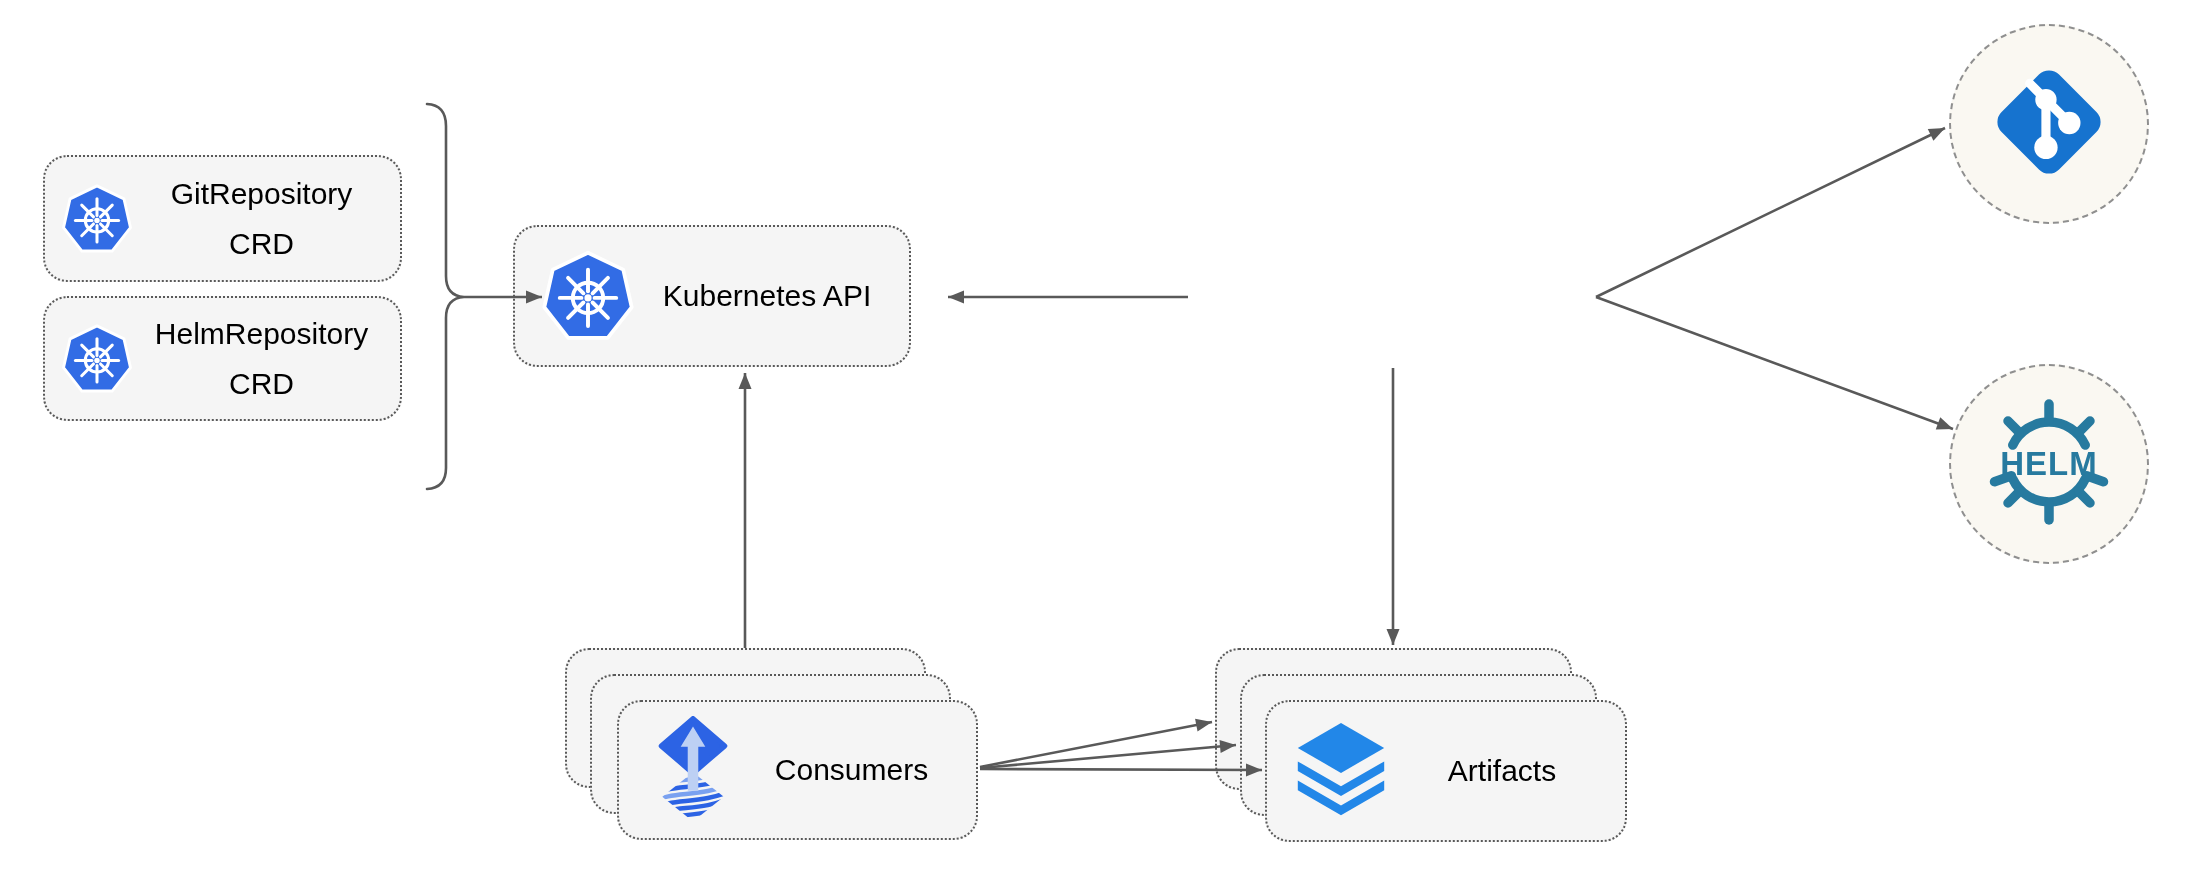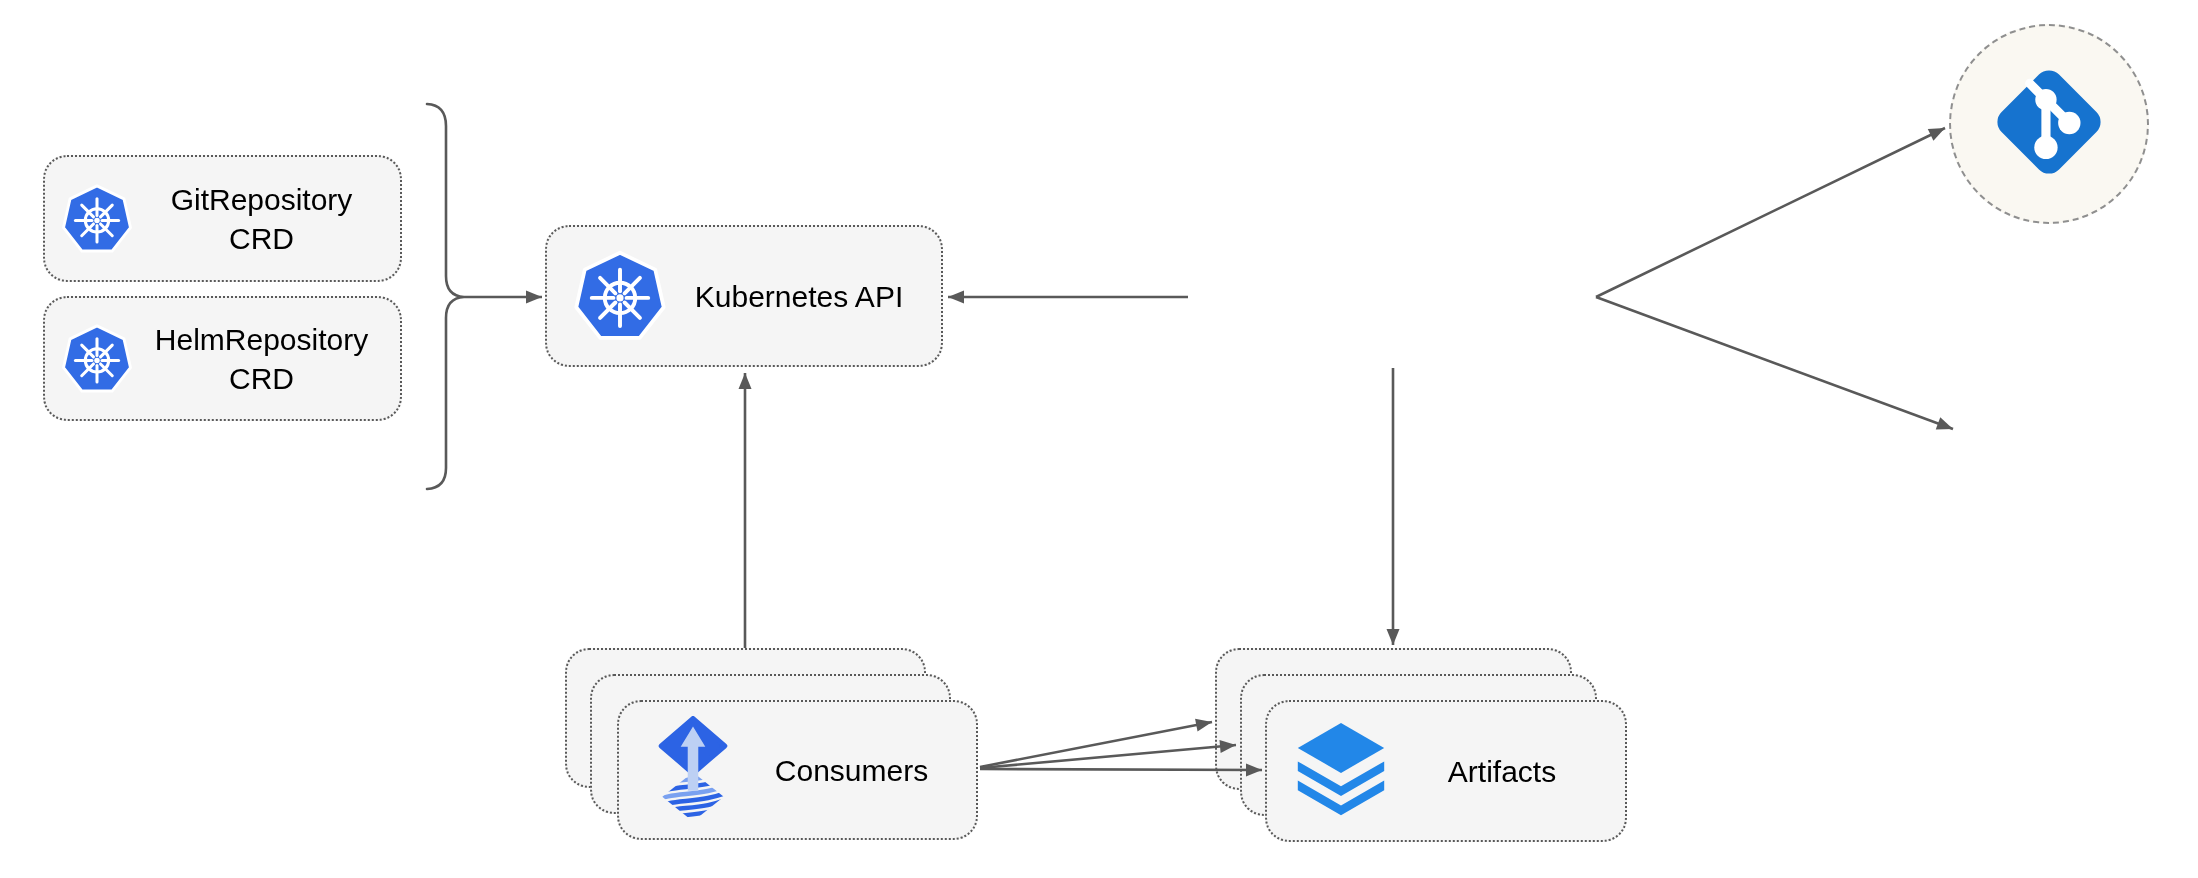--- a/index.html
+++ b/index.html
@@ -17,21 +17,21 @@
     border:2px dotted var(--node-border,#595959);
     border-radius:24px;
     display:flex;
     align-items:center;
   }
   .node .icon{flex:0 0 auto;display:flex;align-items:center;justify-content:center;}
   .node .label{
     flex:1 1 auto;
     text-align:center;
     font-size:30px;
-    line-height:39px;
+    line-height:50px;
     color:var(--text,#000000);
     white-space:pre-line;
     padding-right:10px;
   }
   .stack-layer{position:absolute;box-sizing:border-box;background:var(--node-fill,#f5f5f5);
     border:2px dotted var(--node-border,#595959);border-radius:24px;}
   .circle-node{
     position:absolute;
     box-sizing:border-box;
     width:200px;height:200px;
@@ -92,21 +92,21 @@
             <line x1="54.9" y1="47.1" x2="71.2" y2="30.8"></line>
         </g>
         <circle cx="50" cy="52" r="16.2" fill="none" stroke="#ffffff" stroke-width="4.2"></circle>
         <circle cx="50" cy="52" r="3.8" fill="#ffffff"></circle>
       </svg>
     </span>
     <span class="label">HelmRepository
 CRD</span>
   </div>
 
-  <div class="node" style="left:545px;top:225px;width:398px;height:142px;padding-left:26px">
+  <div class="node" style="left:513px;top:225px;width:398px;height:142px;padding-left:26px">
     <span class="icon">
       <svg width="94" height="94" viewBox="0 0 100 100">
         <polygon points="50,4 87.5,22 96.5,62 71,94.5 29,94.5 3.5,62 12.5,22" style="fill:var(--kubernetes-blue,#326ce5)" stroke="#ffffff" stroke-width="4" stroke-linejoin="round"></polygon>
         <g stroke="#ffffff" stroke-width="4.2" stroke-linecap="round">
           <line x1="57" y1="52" x2="80" y2="52"></line>
             <line x1="54.9" y1="56.9" x2="71.2" y2="73.2"></line>
           <line x1="50" y1="59" x2="50" y2="82"></line>
             <line x1="45.1" y1="56.9" x2="28.8" y2="73.2"></line>
           <line x1="43" y1="52" x2="20" y2="52"></line>
             <line x1="45.1" y1="47.1" x2="28.8" y2="30.8"></line>
@@ -165,20 +165,39 @@
           <line x1="43" y1="24" x2="82" y2="63"></line>
           <line x1="59" y1="41" x2="59" y2="86"></line>
         </g>
         <circle cx="59" cy="40" r="10.5" fill="#ffffff"></circle>
         <circle cx="82" cy="63" r="11" fill="#ffffff"></circle>
         <circle cx="59" cy="87" r="11.5" fill="#ffffff"></circle>
       </svg>
     </span>
   </div>
 
+  <div class="circle-node" style="left:1949px;top:364px">
+    <span class="icon">
+      <svg width="150" height="150" viewBox="0 0 150 150">
+        <g fill="none" style="stroke:var(--helm-teal,#277a9f)" stroke-width="9.5" stroke-linecap="round">
+          <path d="M38.8,58.1 A40,40 0 0 1 111.2,58.1"></path>
+          <path d="M111.2,91.9 A40,40 0 0 1 38.8,91.9"></path>
+          <line x1="75" y1="33" x2="75" y2="17"></line>
+          <line x1="104.7" y1="45.3" x2="116" y2="34"></line>
+          <line x1="45.3" y1="45.3" x2="34" y2="34"></line>
+          <line x1="75" y1="117" x2="75" y2="133"></line>
+          <line x1="104.7" y1="104.7" x2="116" y2="116"></line>
+          <line x1="45.3" y1="104.7" x2="34" y2="116"></line>
+          <line x1="112.6" y1="88.7" x2="129.5" y2="94.8"></line>
+          <line x1="37.4" y1="88.7" x2="20.5" y2="94.8"></line>
+        </g>
+        <text x="75" y="76" text-anchor="middle" dominant-baseline="central" font-family="Liberation Sans, DejaVu Sans, sans-serif" font-size="33" font-weight="bold" letter-spacing="1" style="fill:var(--helm-teal,#277a9f)">HELM</text>
+      </svg>
+    </span>
+  </div>
 
   <svg class="connectors" width="2198" height="878" viewBox="0 0 2198 878">
     <defs>
       <marker id="ah" markerUnits="userSpaceOnUse" markerWidth="20" markerHeight="17" refX="17" refY="8" orient="auto">
         <path d="M1,1.5 L17,8 L1,14.5 Z" fill="#595959"></path>
       </marker>
     </defs>
     <g stroke="#595959" stroke-width="2.6" fill="none">
       <path d="M427,104 Q446,105 446,126 L446,276 Q446,296 464,297 Q446,298 446,318 L446,468 Q446,488 427,489" stroke-linecap="round"></path>
       <line x1="464" y1="297" x2="542" y2="297" marker-end="url(#ah)"></line>

